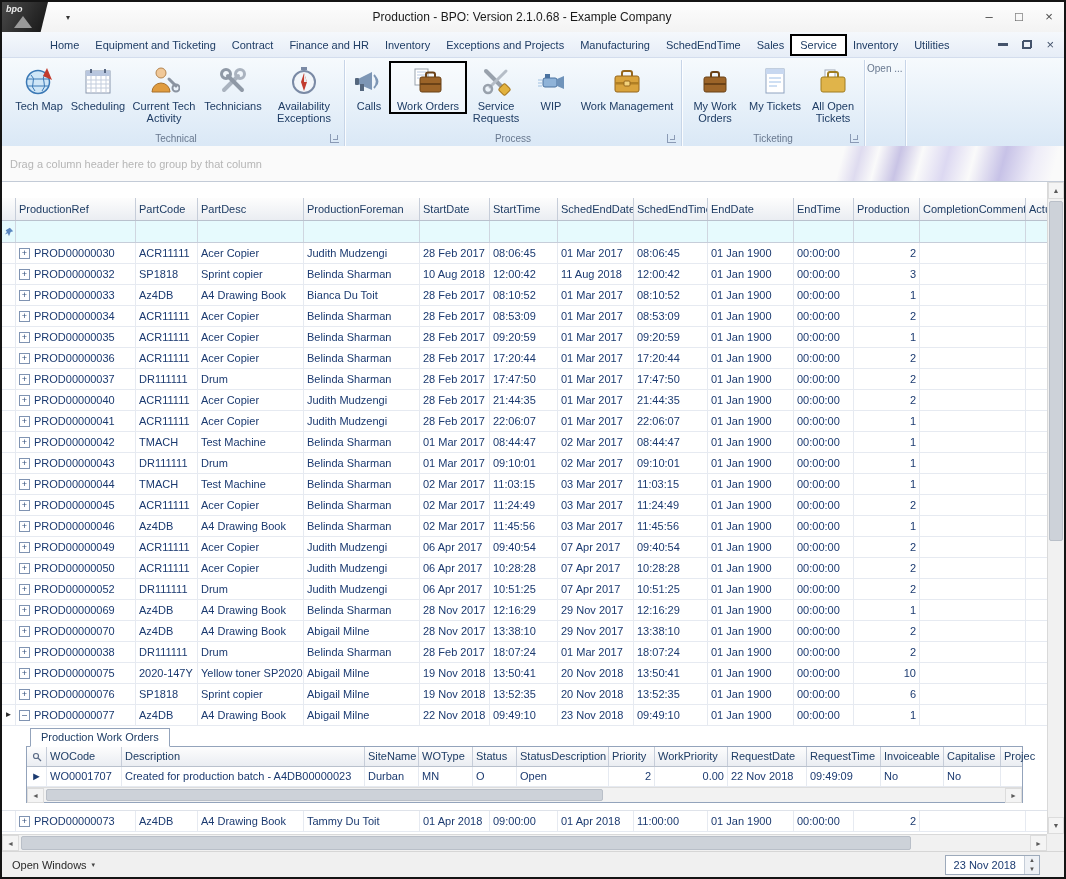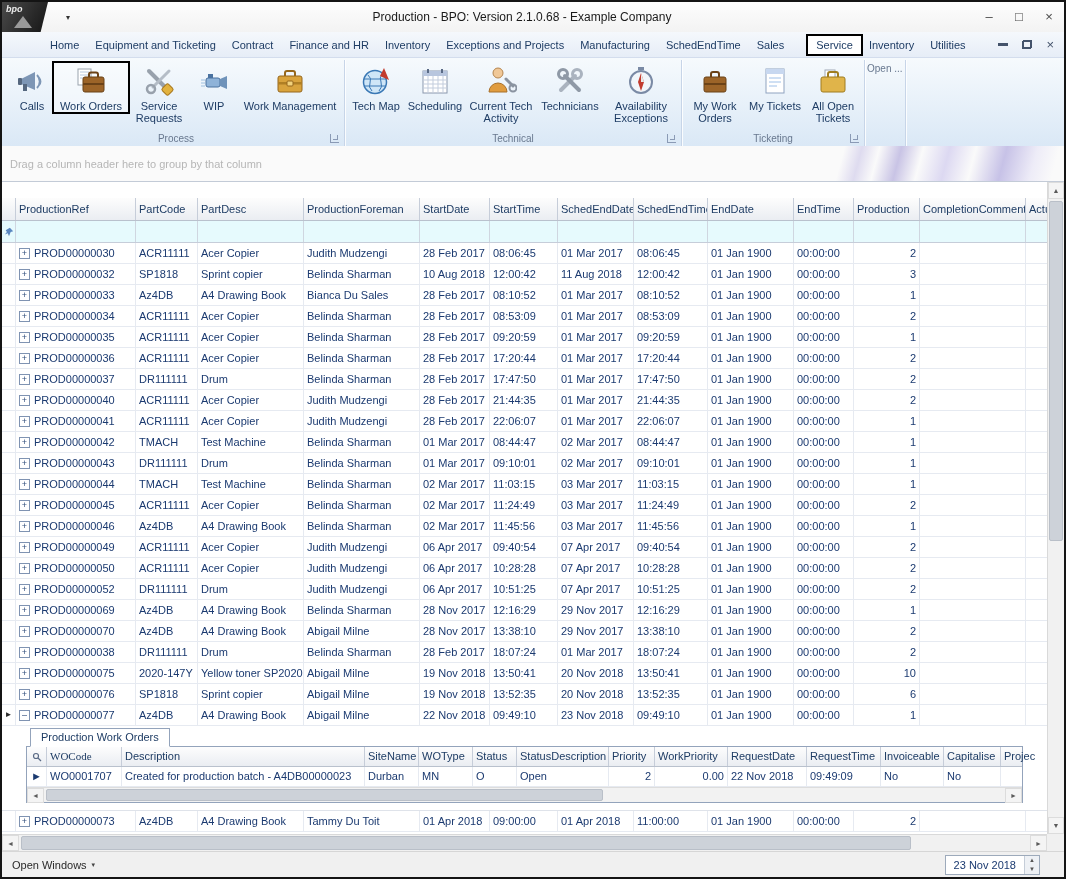--- a/index.html
+++ b/index.html
@@ -13,21 +13,21 @@
   .logo .pyr { position:absolute; bottom:4px; left:12px; width:0; height:0; border-left:9px solid transparent; border-right:9px solid transparent; border-bottom:12px solid #9a9a9a; }
   .qat-dd { font-size:8px; color:#333; margin-left:18px; flex:none; }
   .tb-title { flex:1; text-align:center; font-size:12px; color:#1a1a1a; }
   .win-controls { display:flex; flex:none; }
   .win-controls span { width:30px; text-align:center; font-size:13px; color:#4a4a4a; line-height:30px; }
 
   
   .menubar { height:26px; background:linear-gradient(#f5f8fc,#e6edf7); display:flex; align-items:center; border-bottom:1px solid #d3dded; flex:none; }
   .menu-tab-strip { display:flex; align-items:center; padding-left:40px; }
   .menu-tab { padding:3px 8px; font-size:11px; color:#1e3c64; white-space:nowrap; }
-  .menu-tab.annotated { outline:2px solid #000; background:#fff;margin-left:16px; }
+  .menu-tab.annotated { outline:2px solid #000; background:#fff; }
   .mdi-controls { margin-left:auto; display:flex; align-items:center; gap:14px; padding-right:10px; }
   .mdi-min { width:10px; height:3px; background:#44536b; }
   .mdi-restore { position:relative; width:10px; height:9px; }
   .mdi-restore::before { content:""; position:absolute; left:0; bottom:0; width:7px; height:6px; border:1px solid #44536b; background:#eef2f8; }
   .mdi-restore::after { content:""; position:absolute; right:0; top:0; width:7px; height:6px; border:1px solid #44536b; }
   .mdi-close { font-size:13px; color:#44536b; line-height:12px; }
 
   
   .ribbon { height:88px; background:linear-gradient(#f6fafd,#dae8f6); display:flex; align-items:stretch; padding:2px 4px 0 6px; flex:none; }
   .ribbon-group { display:flex; flex-direction:column; border-right:1px solid #c7d5e8; box-shadow:1px 0 0 rgba(255,255,255,.85); padding:0 2px; }
@@ -136,20 +136,73 @@
     <div class="mdi-controls">
       <span class="mdi-min"></span>
       <span class="mdi-restore"></span>
       <span class="mdi-close">×</span>
     </div>
   </div>
 
   <div class="ribbon">
       <div class="ribbon-group">
         <div class="rg-items">
+          <div class="ribbon-item" style="width: 58px;">
+            <div class="ri-icon"><svg viewBox="0 0 32 32">
+                <circle cx="15" cy="17" r="11.5" fill="#cfe6f7" stroke="#3a78b5" stroke-width="1.5"></circle>
+                <path d="M8 10 q4 3 2 8 q-2 4 2 8 M22 9 q-3 4 -1 8 q2 5 -2 9 M4 14 h22 M4 21 h22" fill="none" stroke="#3a78b5"></path>
+                <polygon points="24,3 29,15 20,11" fill="#c23b2e"></polygon>
+              </svg></div>
+            <div class="ri-label">Tech Map</div>
+          </div>
+          <div class="ribbon-item" style="width: 60px;">
+            <div class="ri-icon"><svg viewBox="0 0 32 32">
+                <rect x="4" y="6" width="24" height="22" fill="#fff" stroke="#8a97ad"></rect>
+                <rect x="4" y="6" width="24" height="5" fill="#b8c6de"></rect>
+                <path d="M4 15 h24 M4 19 h24 M4 23 h24 M9 11 v17 M14 11 v17 M19 11 v17 M24 11 v17" stroke="#c3cddd" fill="none"></path>
+                <rect x="8" y="4" width="2" height="4" fill="#5a6a85"></rect>
+                <rect x="22" y="4" width="2" height="4" fill="#5a6a85"></rect>
+              </svg></div>
+            <div class="ri-label">Scheduling</div>
+          </div>
+          <div class="ribbon-item" style="width: 72px;">
+            <div class="ri-icon"><svg viewBox="0 0 32 32">
+                <circle cx="13" cy="8" r="5" fill="#f0c898" stroke="#b5854e"></circle>
+                <path d="M4 27 a9 9 0 0 1 18 0 z" fill="#e09c3f" stroke="#a8702a"></path>
+                <path d="M21 14 l7 7" stroke="#8a93a0" stroke-width="3" stroke-linecap="round"></path>
+                <circle cx="28" cy="23" r="3.5" fill="none" stroke="#8a93a0" stroke-width="2"></circle>
+              </svg></div>
+            <div class="ri-label">Current Tech Activity</div>
+          </div>
+          <div class="ribbon-item" style="width: 66px;">
+            <div class="ri-icon"><svg viewBox="0 0 32 32">
+                <path d="M7 25 L21 11" stroke="#aab3bf" stroke-width="4" stroke-linecap="round"></path>
+                <circle cx="23" cy="9" r="4.5" fill="none" stroke="#aab3bf" stroke-width="3"></circle>
+                <path d="M25 25 L11 11" stroke="#8f99a6" stroke-width="4" stroke-linecap="round"></path>
+                <circle cx="9" cy="9" r="4.5" fill="none" stroke="#8f99a6" stroke-width="3"></circle>
+              </svg></div>
+            <div class="ri-label">Technicians</div>
+          </div>
+          <div class="ribbon-item" style="width: 76px;">
+            <div class="ri-icon"><svg viewBox="0 0 32 32">
+                <rect x="13" y="2" width="6" height="3" fill="#7a8aa5"></rect>
+                <circle cx="16" cy="17" r="11" fill="#f2f6fa" stroke="#7a8aa5" stroke-width="2"></circle>
+                <polygon points="16,8 19,17 16,26 13,17" fill="#c23b2e"></polygon>
+                <polygon points="16,8 19,17 16,17" fill="#e8e8e8"></polygon>
+              </svg></div>
+            <div class="ri-label">Availability Exceptions</div>
+          </div>
+        </div>
+        <div class="rg-caption">
+          <span class="rg-caption-text">Technical</span>
+          <span class="rg-launcher"></span>
+        </div>
+      </div>
+      <div class="ribbon-group">
+        <div class="rg-items">
           <div class="ribbon-item" style="width: 44px;">
             <div class="ri-icon"><svg viewBox="0 0 32 32">
                 <polygon points="5,14 19,7 19,25 5,19" fill="#7d96b5"></polygon>
                 <rect x="2" y="13" width="4" height="7" rx="1" fill="#55677e"></rect>
                 <path d="M21 10 a9 9 0 0 1 0 13 M23 13 a5 5 0 0 1 0 7" stroke="#7d96b5" fill="none" stroke-width="2"></path>
                 <rect x="7" y="19" width="4" height="7" fill="#55677e"></rect>
               </svg></div>
             <div class="ri-label">Calls</div>
           </div>
           <div class="ribbon-item annotated" style="width: 74px;">
@@ -185,73 +238,20 @@
                 <rect x="4" y="11" width="24" height="16" rx="2" fill="#d9a33c" stroke="#96671c"></rect>
                 <path d="M11 11 V8 a2 2 0 0 1 2-2 h6 a2 2 0 0 1 2 2 v3" fill="none" stroke="#96671c" stroke-width="2"></path>
                 <rect x="4" y="17" width="24" height="2.5" fill="#b07f24"></rect>
                 <rect x="13" y="16" width="6" height="5" rx="1" fill="#f2d27c" stroke="#96671c"></rect>
               </svg></div>
             <div class="ri-label">Work Management</div>
           </div>
         </div>
         <div class="rg-caption">
           <span class="rg-caption-text">Process</span>
-          <span class="rg-launcher"></span>
-        </div>
-      </div>
-      <div class="ribbon-group">
-        <div class="rg-items">
-          <div class="ribbon-item" style="width: 58px;">
-            <div class="ri-icon"><svg viewBox="0 0 32 32">
-                <circle cx="15" cy="17" r="11.5" fill="#cfe6f7" stroke="#3a78b5" stroke-width="1.5"></circle>
-                <path d="M8 10 q4 3 2 8 q-2 4 2 8 M22 9 q-3 4 -1 8 q2 5 -2 9 M4 14 h22 M4 21 h22" fill="none" stroke="#3a78b5"></path>
-                <polygon points="24,3 29,15 20,11" fill="#c23b2e"></polygon>
-              </svg></div>
-            <div class="ri-label">Tech Map</div>
-          </div>
-          <div class="ribbon-item" style="width: 60px;">
-            <div class="ri-icon"><svg viewBox="0 0 32 32">
-                <rect x="4" y="6" width="24" height="22" fill="#fff" stroke="#8a97ad"></rect>
-                <rect x="4" y="6" width="24" height="5" fill="#b8c6de"></rect>
-                <path d="M4 15 h24 M4 19 h24 M4 23 h24 M9 11 v17 M14 11 v17 M19 11 v17 M24 11 v17" stroke="#c3cddd" fill="none"></path>
-                <rect x="8" y="4" width="2" height="4" fill="#5a6a85"></rect>
-                <rect x="22" y="4" width="2" height="4" fill="#5a6a85"></rect>
-              </svg></div>
-            <div class="ri-label">Scheduling</div>
-          </div>
-          <div class="ribbon-item" style="width: 72px;">
-            <div class="ri-icon"><svg viewBox="0 0 32 32">
-                <circle cx="13" cy="8" r="5" fill="#f0c898" stroke="#b5854e"></circle>
-                <path d="M4 27 a9 9 0 0 1 18 0 z" fill="#e09c3f" stroke="#a8702a"></path>
-                <path d="M21 14 l7 7" stroke="#8a93a0" stroke-width="3" stroke-linecap="round"></path>
-                <circle cx="28" cy="23" r="3.5" fill="none" stroke="#8a93a0" stroke-width="2"></circle>
-              </svg></div>
-            <div class="ri-label">Current Tech Activity</div>
-          </div>
-          <div class="ribbon-item" style="width: 66px;">
-            <div class="ri-icon"><svg viewBox="0 0 32 32">
-                <path d="M7 25 L21 11" stroke="#aab3bf" stroke-width="4" stroke-linecap="round"></path>
-                <circle cx="23" cy="9" r="4.5" fill="none" stroke="#aab3bf" stroke-width="3"></circle>
-                <path d="M25 25 L11 11" stroke="#8f99a6" stroke-width="4" stroke-linecap="round"></path>
-                <circle cx="9" cy="9" r="4.5" fill="none" stroke="#8f99a6" stroke-width="3"></circle>
-              </svg></div>
-            <div class="ri-label">Technicians</div>
-          </div>
-          <div class="ribbon-item" style="width: 76px;">
-            <div class="ri-icon"><svg viewBox="0 0 32 32">
-                <rect x="13" y="2" width="6" height="3" fill="#7a8aa5"></rect>
-                <circle cx="16" cy="17" r="11" fill="#f2f6fa" stroke="#7a8aa5" stroke-width="2"></circle>
-                <polygon points="16,8 19,17 16,26 13,17" fill="#c23b2e"></polygon>
-                <polygon points="16,8 19,17 16,17" fill="#e8e8e8"></polygon>
-              </svg></div>
-            <div class="ri-label">Availability Exceptions</div>
-          </div>
-        </div>
-        <div class="rg-caption">
-          <span class="rg-caption-text">Technical</span>
           <span class="rg-launcher"></span>
         </div>
       </div>
       <div class="ribbon-group">
         <div class="rg-items">
           <div class="ribbon-item" style="width: 62px;">
             <div class="ri-icon"><svg viewBox="0 0 32 32">
                 <rect x="5" y="12" width="22" height="15" rx="2" fill="#9c6428" stroke="#6b4217"></rect>
                 <path d="M12 12 V9 a2 2 0 0 1 2-2 h4 a2 2 0 0 1 2 2 v3" fill="none" stroke="#6b4217" stroke-width="2"></path>
                 <rect x="5" y="18" width="22" height="2" fill="#6b4217"></rect>
@@ -371,21 +371,21 @@
           <div class="g-cell" style="width: 60px;"></div>
         </div>
         <div class="grid-row">
           <div class="g-cell ind-cell" style="width: 14px;"></div>
           <div class="g-cell" style="width: 120px;">
             <span class="expander">+</span>
             <span class="cell-text">PROD00000033</span>
           </div>
           <div class="g-cell" style="width: 62px;">Az4DB</div>
           <div class="g-cell" style="width: 106px;">A4 Drawing Book</div>
-          <div class="g-cell" style="width: 116px;">Bianca Du Sales</div>
+          <div class="g-cell" style="width: 116px;">Bianca Du Toit</div>
           <div class="g-cell" style="width: 70px;">28 Feb 2017</div>
           <div class="g-cell" style="width: 68px;">08:10:52</div>
           <div class="g-cell" style="width: 76px;">01 Mar 2017</div>
           <div class="g-cell" style="width: 74px;">08:10:52</div>
           <div class="g-cell" style="width: 86px;">01 Jan 1900</div>
           <div class="g-cell" style="width: 60px;">00:00:00</div>
           <div class="g-cell num" style="width: 66px;">1</div>
           <div class="g-cell" style="width: 106px;"></div>
           <div class="g-cell" style="width: 60px;"></div>
         </div>
@@ -772,21 +772,21 @@
         <div class="detail-wrap"><div class="detail-tab">Production Work Orders</div><div class="detail-grid">
             <div class="d-header">
               <div class="dh-cell ind-cell" style="width: 20px;">
                 <span class="mag">
                   <svg viewBox="0 0 12 12" width="10" height="10">
                     <circle cx="4.8" cy="4.8" r="3" fill="none" stroke="#5a6a85" stroke-width="1.4"></circle>
                     <path d="M7.2 7.2 L10.8 10.8" stroke="#5a6a85" stroke-width="1.4"></path>
                   </svg>
                 </span>
               </div>
-              <div class="dh-cell" style="width: 75px; font-family: Liberation Serif, serif;">WOCode</div>
+              <div class="dh-cell" style="width: 75px;">WOCode</div>
               <div class="dh-cell" style="width: 243px;">Description</div>
               <div class="dh-cell" style="width: 54px;">SiteName</div>
               <div class="dh-cell" style="width: 54px;">WOType</div>
               <div class="dh-cell" style="width: 44px;">Status</div>
               <div class="dh-cell" style="width: 92px;">StatusDescription</div>
               <div class="dh-cell" style="width: 46px;">Priority</div>
               <div class="dh-cell" style="width: 73px;">WorkPriority</div>
               <div class="dh-cell" style="width: 79px;">RequestDate</div>
               <div class="dh-cell" style="width: 74px;">RequestTime</div>
               <div class="dh-cell" style="width: 63px;">Invoiceable</div>

